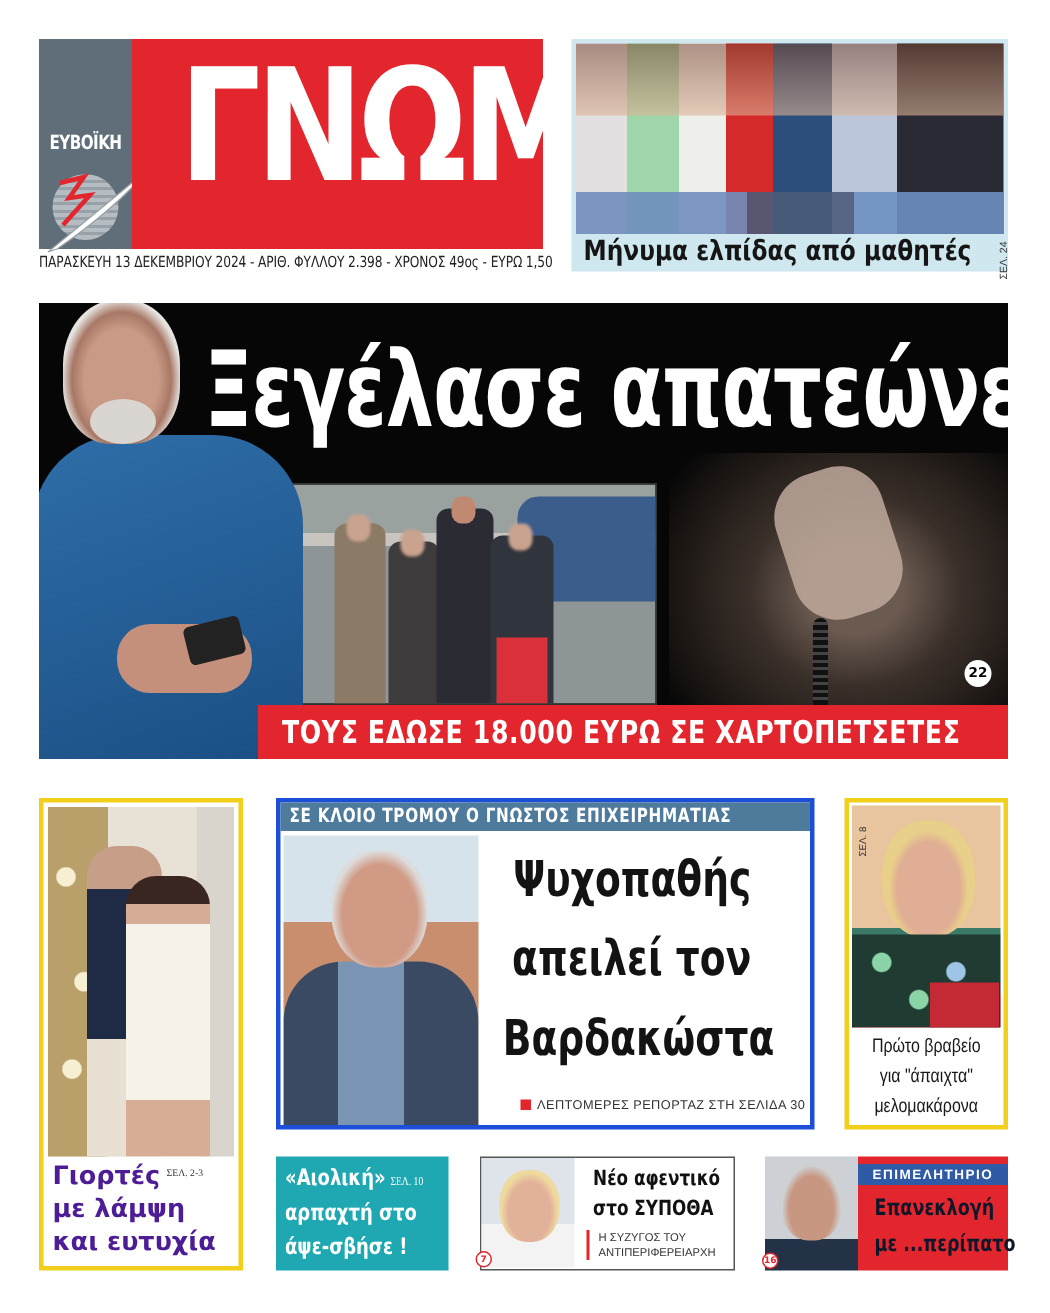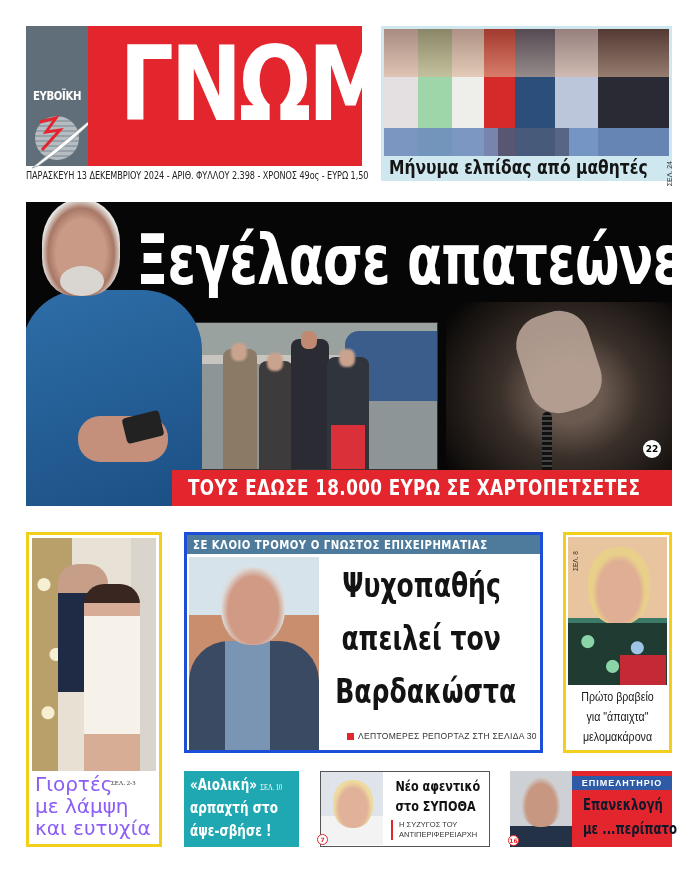--- a/index.html
+++ b/index.html
@@ -92,21 +92,21 @@
     background: linear-gradient(90deg, #cdb78a 0 30%, #e7e1d6 30% 80%, #d9d4cc 80%); overflow: hidden; }
   .couple .photo .tree { position: absolute; left: 0; top: 0; width: 40px; height: 233px;
     background: radial-gradient(circle at 30% 20%, #f7efd2 0 6px, transparent 7px),
                 radial-gradient(circle at 60% 50%, #f7efd2 0 6px, transparent 7px),
                 radial-gradient(circle at 40% 75%, #f7efd2 0 6px, transparent 7px), #b9a06a; }
   .couple .photo .man2 { position: absolute; left: 26px; top: 26px; width: 50px; height: 207px;
     background: linear-gradient(180deg, #c79f88 0 14%, #1f2a44 14% 62%, #e8e1d3 62%); border-radius: 20px 20px 0 0; }
   .couple .photo .woman { position: absolute; left: 52px; top: 46px; width: 56px; height: 187px;
     background: linear-gradient(180deg, #3a2620 0 10%, #d7ac96 10% 17%, #f6f2ea 17% 80%, #d8ad95 80%); border-radius: 20px 20px 0 0; }
   .couple .caption { position: absolute; left: 6px; top: 238px; width: 124px;
-    font-family: "DejaVu Sans", sans-serif; font-weight: normal; font-size: 20px; line-height: 22px; color: #8b5cf6; }
+    font-family: "DejaVu Sans", sans-serif; font-weight: bold; font-size: 17px; line-height: 22px; color: #4c1d95; }
   .couple .caption div { white-space: nowrap; }
   .couple .page { position: absolute; left: 82px; top: 244px; font-size: 6.5px; color: #333;
     font-family: "Liberation Serif", serif; }
 
   
   .biz { left: 184px; top: 532px; width: 359px; height: 221px; border: 3px solid #1d4ed8; background: #fff; }
   .biz .kicker { position: absolute; left: 0; top: 0; width: 353px; height: 19px; background: #4e7b9c; }
   .biz .kicker span { position: absolute; left: 6px; top: 0; line-height: 19px; color: #fff;
     font-family: "DejaVu Sans", sans-serif; font-weight: bold; font-size: 13px; white-space: nowrap;
     transform: scaleX(0.78); transform-origin: left center; letter-spacing: 0.6px; }

